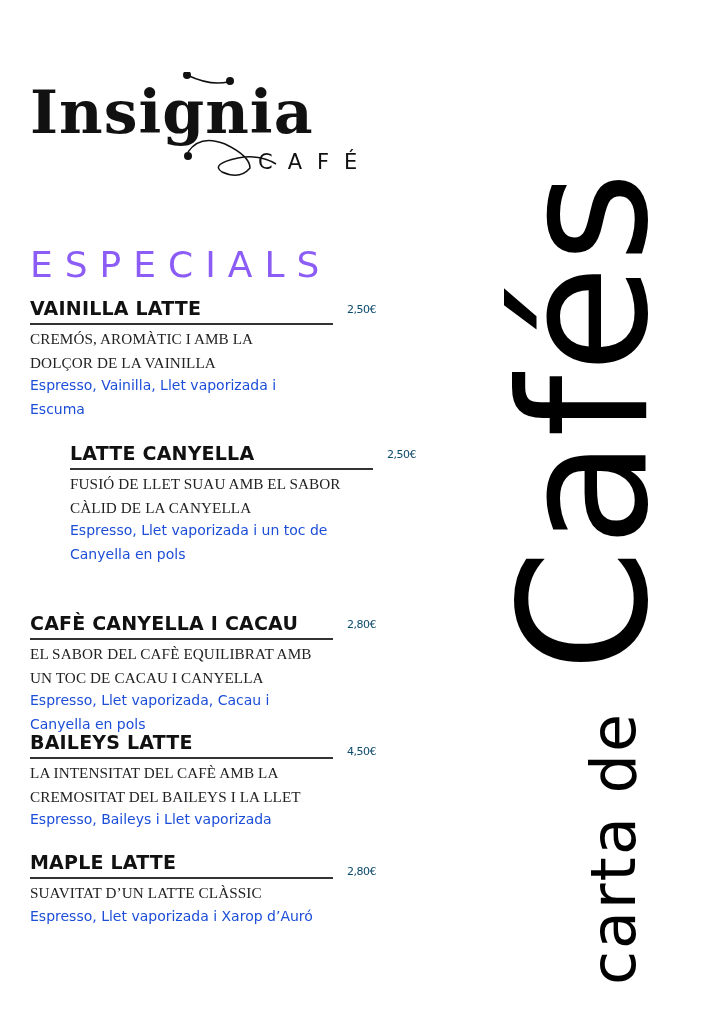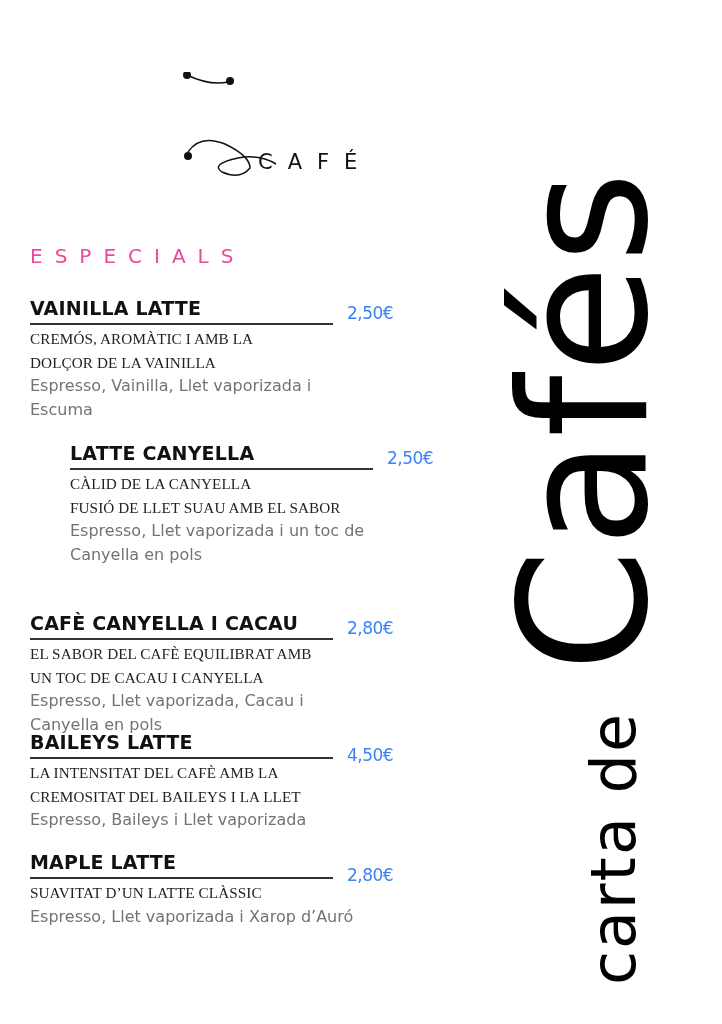--- a/index.html
+++ b/index.html
@@ -3,39 +3,40 @@
 <meta charset="utf-8">
 <style>
   html, body { margin: 0; padding: 0; background: #ffffff; }
   body { width: 722px; height: 1024px; position: relative; overflow: hidden; color: #1a1a1a; font-family: "DejaVu Sans", sans-serif; }
 
   .logo { position: absolute; left: 30px; top: 72px; width: 360px; height: 110px; }
   .logo-word { position: absolute; left: 0; top: 0; font-family: "DejaVu Serif", serif; font-weight: bold; font-size: 60px; letter-spacing: 1px; color: #111; line-height: 80px; }
   .logo-sub { position: absolute; left: 228px; top: 78px; font-family: "DejaVu Sans", sans-serif; font-size: 21px; letter-spacing: 15px; color: #111; }
   .logo-swirl { position: absolute; left: 150px; top: 0; }
 
-  .section-title { position: absolute; left: 30px; top: 244px; font-size: 20px; letter-spacing: 12px; font-weight: normal; color: #ec4899; }
+  .section-title { position: absolute; left: 30px; top: 244px; font-size: 36px; letter-spacing: 12px; font-weight: normal; color: #8b5cf6; }
 
   .item { position: absolute; left: 30px; width: 380px; }
   .item-head { position: relative; height: 26px; }
   .item-name { font-family: "DejaVu Sans", sans-serif; font-weight: bold; font-size: 19px; color: #111; letter-spacing: 0.2px; white-space: nowrap; }
   .item-rule { position: absolute; left: 0; top: 26px; width: 303px; height: 1.5px; background: #333; }
-  .item-price { position: absolute; left: 317px; top: 6px; font-size: 17px; color: #3b82f6; letter-spacing: -0.5px; }
+  .item-price { position: absolute; left: 317px; top: 6px; font-size: 11px; color: #0c4a6e; letter-spacing: -0.5px; }
   .item-price.low { top: 14px; }
   .item-desc { margin-top: 4px; font-size: 15.2px; line-height: 23.5px; color: #222; letter-spacing: 0.1px; font-family: Liberation Serif, serif; }
-  .item-ingr { font-size: 16px; line-height: 23.5px; color: #737373; }
+  .item-ingr { font-size: 14px; line-height: 23.5px; color: #1d4ed8; }
 
   .vertical { position: absolute; white-space: nowrap; transform-origin: left top; transform: rotate(-90deg); color: #000; font-family: "DejaVu Sans", sans-serif; font-weight: 200; }
   .v-cafes { left: 498px; top: 672px; font-size: 176px; line-height: 176px; letter-spacing: 2px; -webkit-text-stroke: 0; font-weight: normal; }
   .v-carta { left: 583px; top: 985px; font-size: 62px; line-height: 62px; font-weight: normal; letter-spacing: 2px; }
 </style>
 </head>
 <body>
 
 <div class="logo">
+  <div class="logo-word">Insignia</div>
   <svg class="logo-swirl" width="110" height="110" viewBox="0 0 110 110">
     <circle cx="7" cy="3" r="4" fill="#111"></circle>
     <path d="M7 3 Q30 14 48 10" stroke="#111" stroke-width="1.5" fill="none"></path>
     <circle cx="50" cy="9" r="4" fill="#111"></circle>
     <path d="M8 80 Q20 62 45 72 Q70 84 70 96 Q60 108 42 100 Q30 92 58 86 Q80 82 96 92" stroke="#111" stroke-width="1.5" fill="none"></path>
     <circle cx="8" cy="84" r="4" fill="#111"></circle>
   </svg>
   <div class="logo-sub">CAFÉ</div>
 </div>
 
@@ -57,22 +58,22 @@
   </div>
 </div>
 
 <div class="item" style="top:442px;margin-left:40px;">
   <div class="item-head">
     <span class="item-name">LATTE CANYELLA</span>
     <div class="item-rule"></div>
     <span class="item-price">2,50€</span>
   </div>
   <div class="item-desc">
+    <div>FUSIÓ DE LLET SUAU AMB EL SABOR</div>
     <div>CÀLID DE LA CANYELLA</div>
-    <div>FUSIÓ DE LLET SUAU AMB EL SABOR</div>
   </div>
   <div class="item-ingr">
     <div>Espresso, Llet vaporizada i un toc de</div>
     <div>Canyella en pols</div>
   </div>
 </div>
 
 <div class="item" style="top:587px;margin-top:25px;">
   <div class="item-head">
     <span class="item-name">CAFÈ CANYELLA I CACAU</span>

